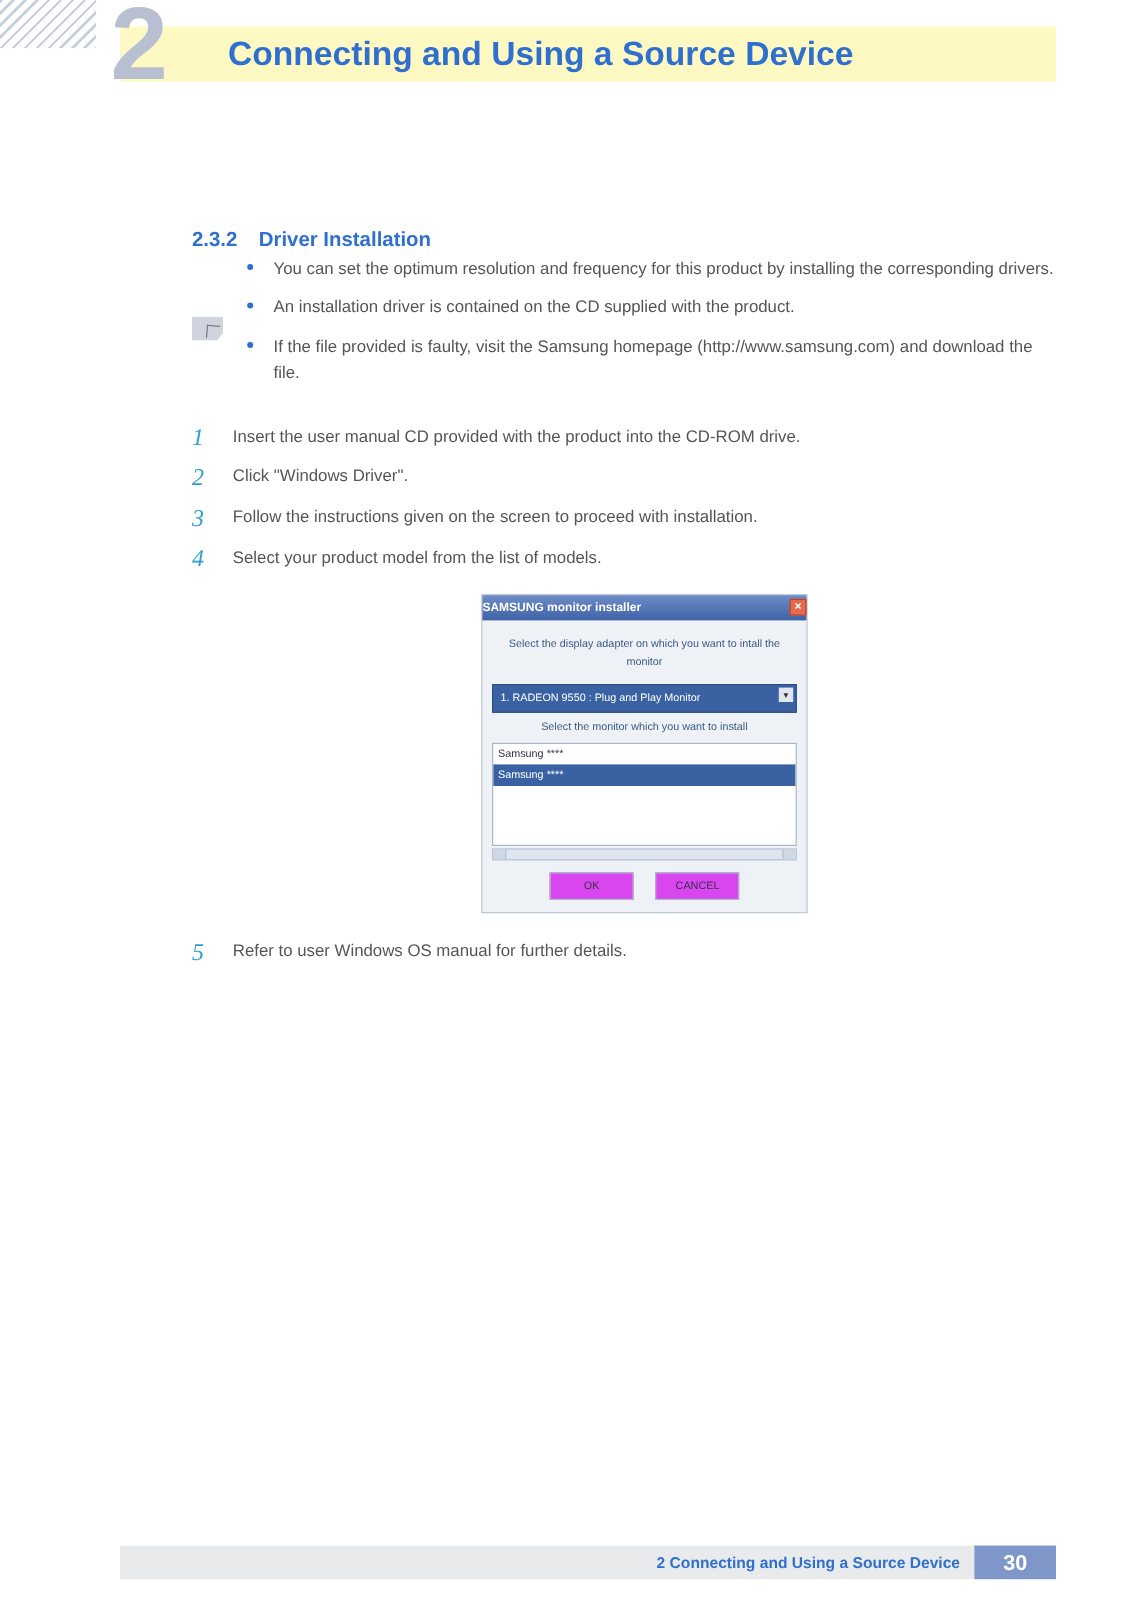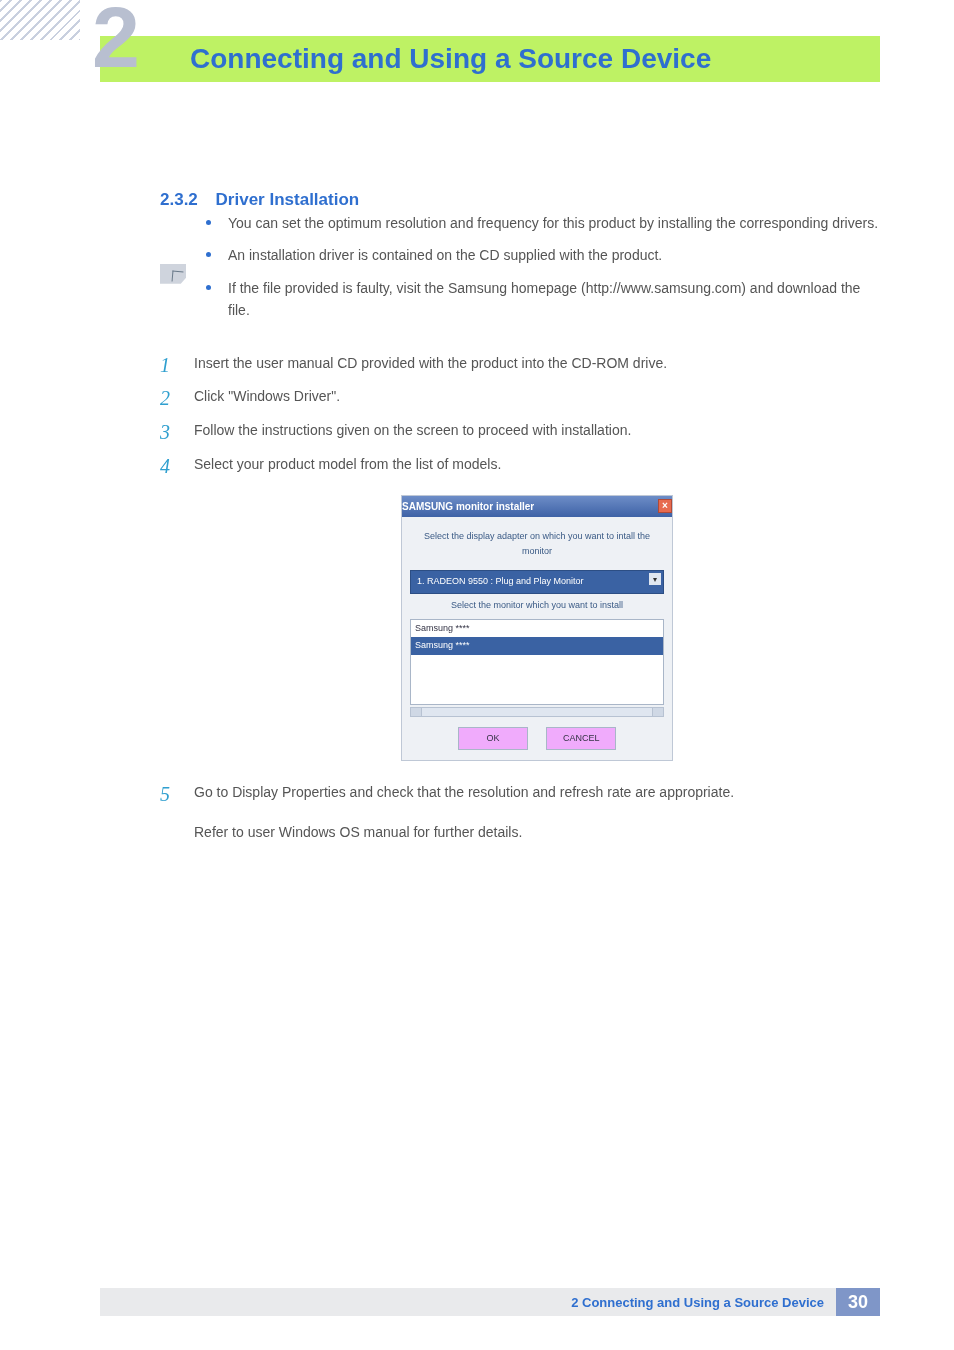--- a/index.html
+++ b/index.html
@@ -1,21 +1,21 @@
 <!DOCTYPE html>
 <html><head>
 <meta charset="utf-8">
 <style>
   * { box-sizing: border-box; margin: 0; padding: 0; }
   html, body { width: 954px; height: 1350px; font-family: Arial, Helvetica, sans-serif; color: #555; background: #fff; }
   .page { position: relative; width: 954px; height: 1350px; }
 
   .header-bar {
-    position: absolute; left: 100px; top: 36px; width: 780px; height: 46px;
-    background: #bef264; display: flex; align-items: center; padding-left: 90px;
+    position: absolute; left: 100px; top: 22px; width: 780px; height: 46px;
+    background: #fef9c3; display: flex; align-items: center; padding-left: 90px;
   }
   .header-title { color: #2f6fcf; font-size: 28px; font-weight: bold; }
   .chapter-number {
     position: absolute; left: 92px; top: -6px; font-size: 86px; font-weight: bold;
     color: #b8bfd0; line-height: 1; z-index: 2; font-family: Arial, sans-serif;
   }
   .diag {
     position: absolute; left: 0; top: 0; width: 80px; height: 40px;
     background: repeating-linear-gradient(135deg, #c9d0df 0 2px, transparent 2px 7px);
   }
@@ -69,29 +69,29 @@
   .installer .listbox { border: 1px solid #a9b6c8; background: #fff; height: 86px; margin-top: 2px; overflow: hidden; }
   .installer .listbox .row { padding: 1px 4px; font-size: 9px; color: #334; }
   .installer .listbox .row.sel { background: #3a62a3; color: #fff; }
   .installer .scroll { height: 10px; background: #dfe6f0; border: 1px solid #b7c2d2; margin-top: 2px; position: relative; }
   .installer .scroll::before, .installer .scroll::after {
     content: ""; position: absolute; top: 0; width: 10px; height: 100%; background: #cfd8e5;
   }
   .installer .scroll::before { left: 0; border-right: 1px solid #b7c2d2; }
   .installer .scroll::after { right: 0; border-left: 1px solid #b7c2d2; }
   .installer .btns { display: flex; justify-content: center; gap: 18px; margin-top: 10px; }
-  .installer .btn { width: 70px; text-align: center; padding: 3px 16px; background: #f0abfc; border: 1px solid #a9b6c8; font-size: 9px; color: #334; }
+  .installer .btn { width: 70px; text-align: center; padding: 3px 16px; background: #d946ef; border: 1px solid #a9b6c8; font-size: 9px; color: #334; }
 
   .footer {
     position: absolute; left: 100px; bottom: 34px; width: 780px; height: 28px;
     background: #e9eaec; display: flex; align-items: center; justify-content: flex-end; gap: 12px; padding-right: 0;
   }
   .footer-text { color: #2f6fcf; font-weight: bold; font-size: 13px; margin-right: 0; }
   .footer-pg {
-    width: 44px; height: 28px; background: #7f96c8; color: #fff; font-weight: bold;
+    width: 68px; height: 28px; background: #7f96c8; color: #fff; font-weight: bold;
     display: flex; align-items: center; justify-content: center; font-size: 18px;
   }
 </style>
 </head>
 <body>
 
 <div class="page">
   <div class="diag"></div>
   <div class="header-bar">
     <span class="header-title">Connecting and Using a Source Device</span>
@@ -151,21 +151,20 @@
             <div class="scroll"></div>
             <div class="btns">
               <div class="btn">OK</div>
               <div class="btn">CANCEL</div>
             </div>
           </div>
         </div>
       </li>
       <li>
         <span class="num">5</span>
-        <span>Go to Display Properties and check that the resolution and refresh rate are appropriate.</span>
         <span class="after">Refer to user Windows OS manual for further details.</span>
       </li>
     </ol>
 
   </div>
 
   <div class="footer">
     <span class="footer-text">2 Connecting and Using a Source Device</span>
     <span class="footer-pg">30</span>
   </div>

